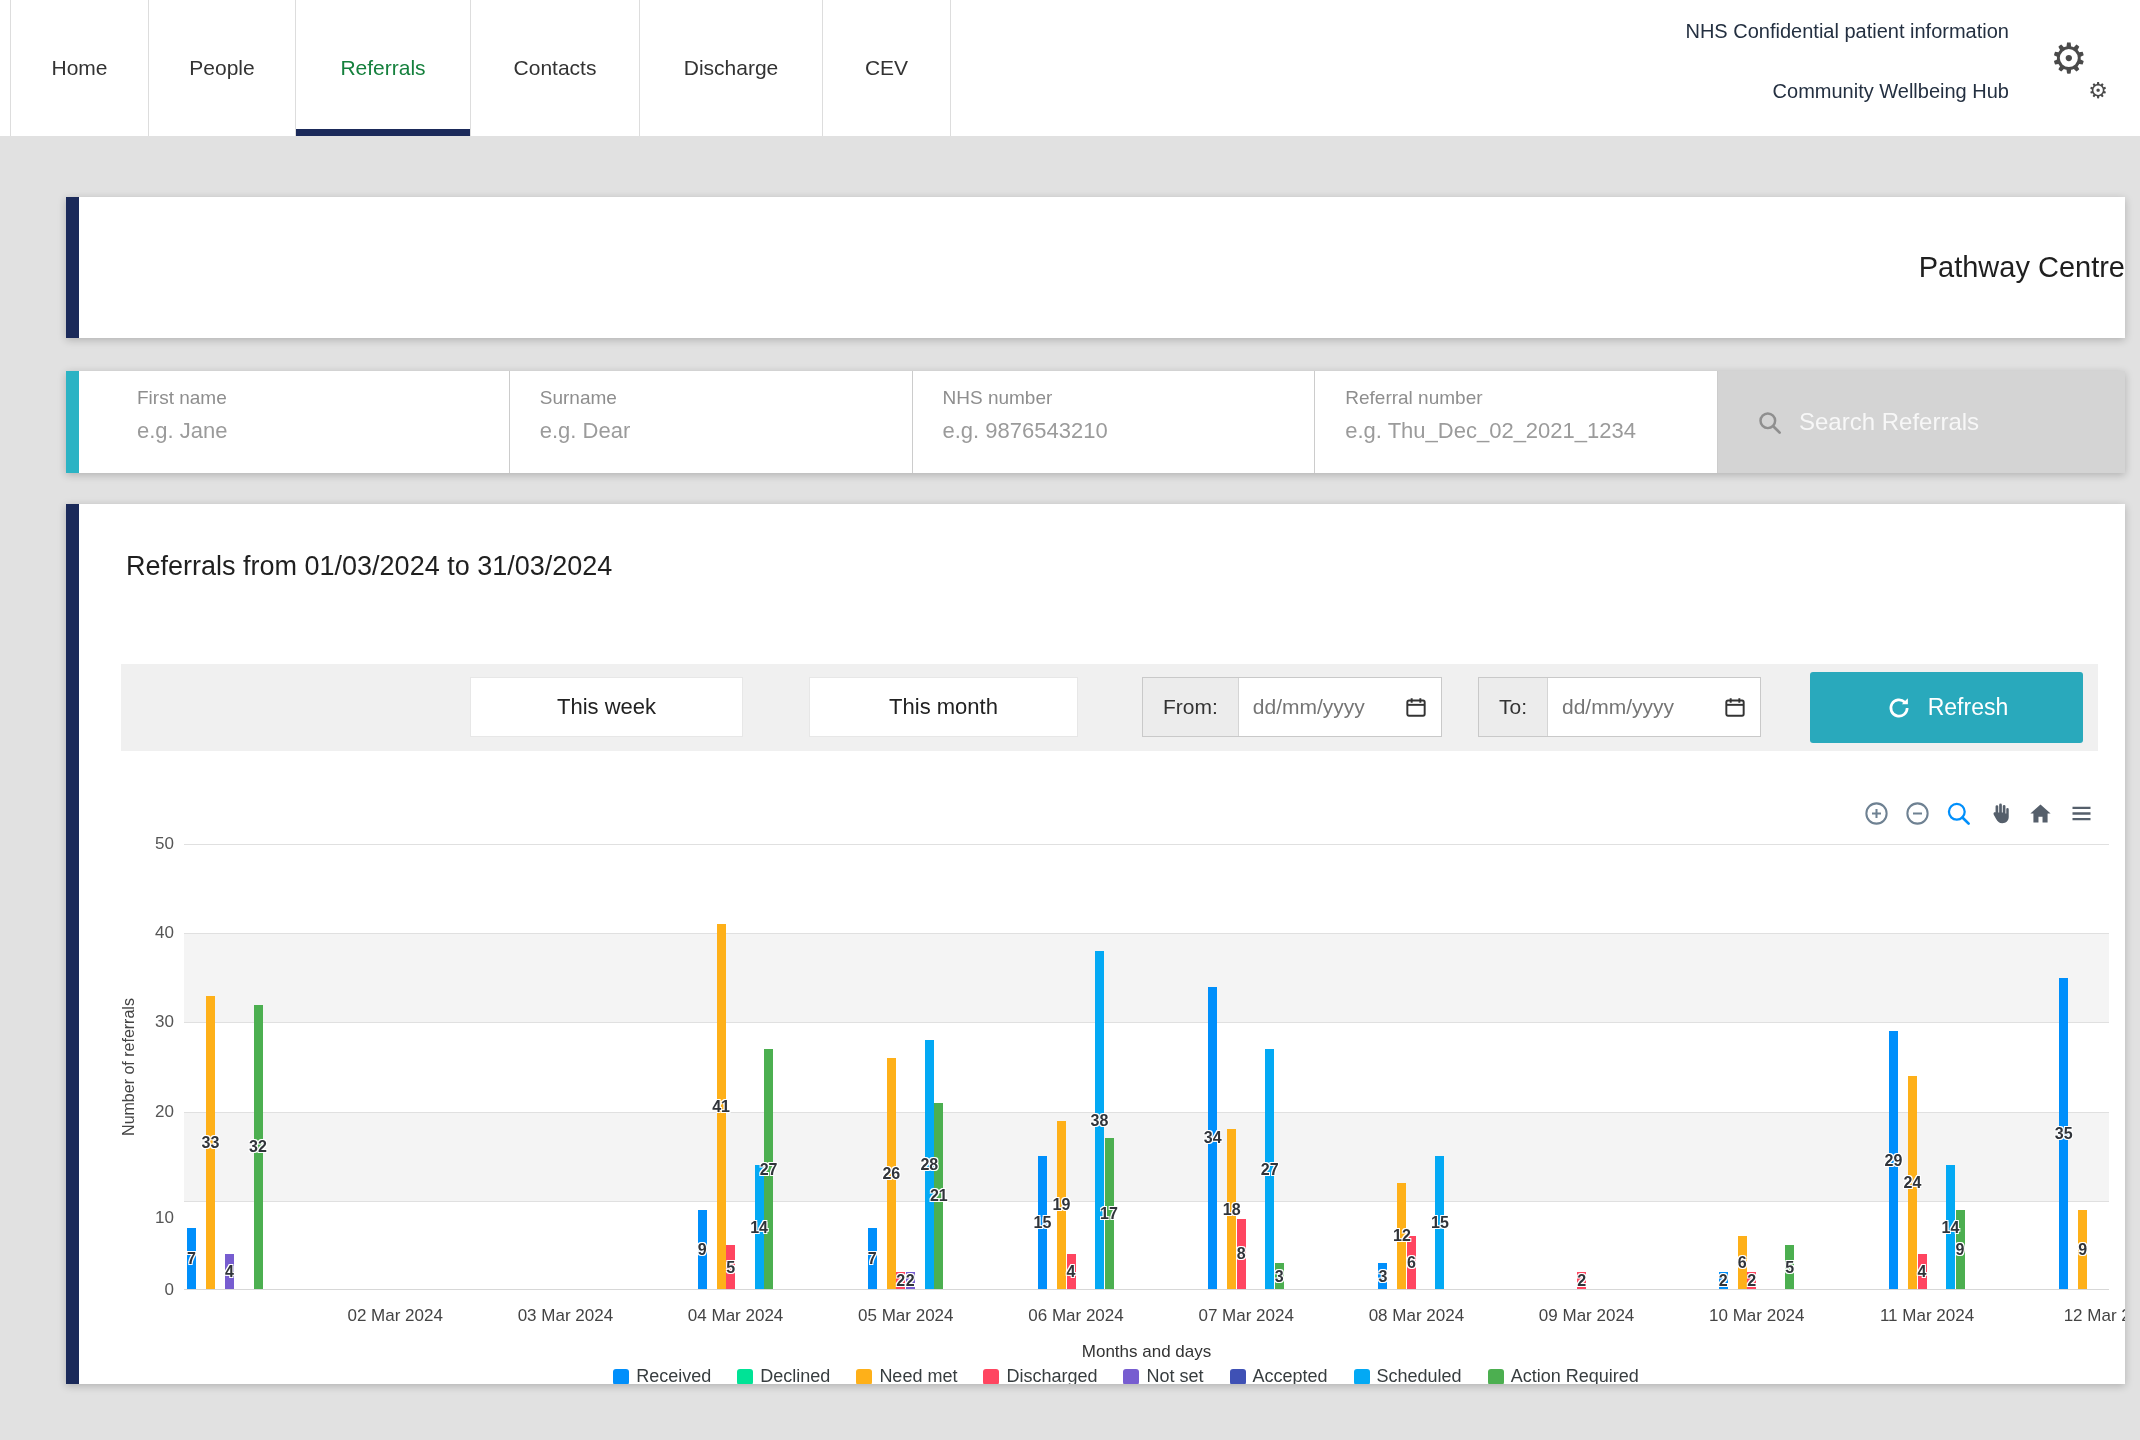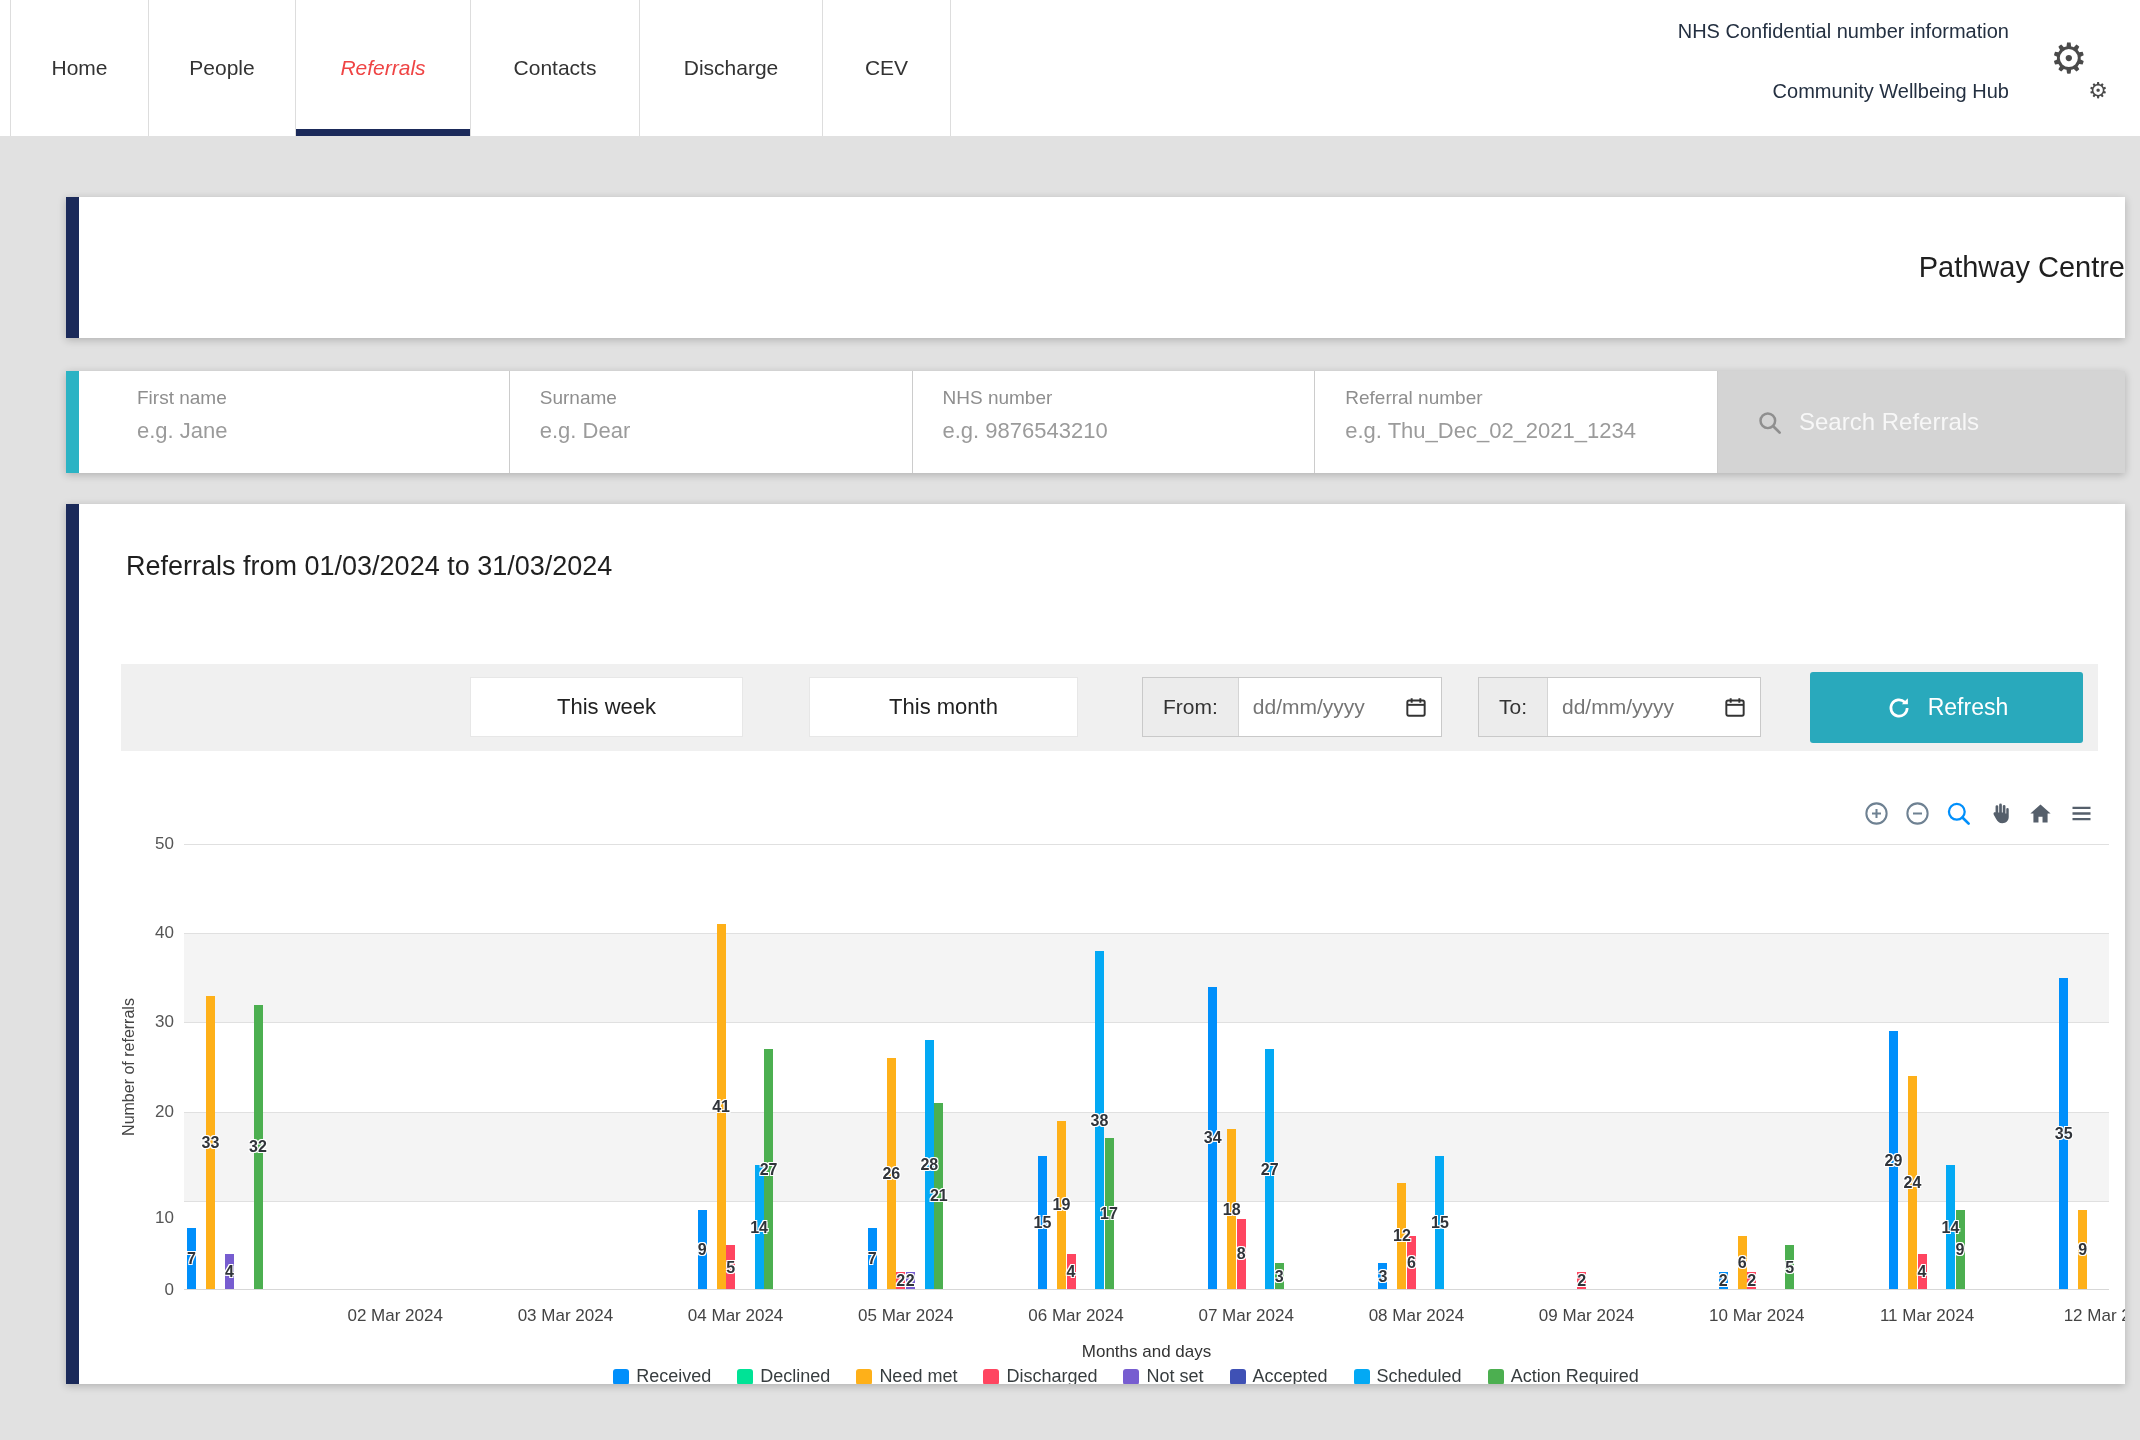--- a/index.html
+++ b/index.html
@@ -5,21 +5,21 @@
   * { margin:0; padding:0; box-sizing:border-box; }
   html,body { width:2140px; height:1440px; overflow:hidden; background:#e1e1e1;
     font-family:"Liberation Sans", sans-serif; }
 
   
   .nav { height:136px; background:#fff; position:relative; display:flex; }
   .nav-tabs { display:flex; margin-left:10px; height:100%; }
   .tab { display:flex; align-items:center; justify-content:center; font-size:21px;
     color:#333; border-right:1px solid #ddd; position:relative; cursor:pointer; background:#fff; }
   .tab:first-child { border-left:1px solid #ddd; }
-  .tab.active { color:#ef4444;font-style:italic; }
+  .tab.active { color:#15803d; }
   .tab.active::after { content:""; position:absolute; left:0; right:0; bottom:0; height:7px; background:#1b2a5a; }
   .tw0{width:139px}.tw1{width:147px}.tw2{width:175px}.tw3{width:169px}.tw4{width:128px}.tw5{width:183px}
   .nav-right { position:absolute; right:131px; top:0; height:100%; text-align:right; color:#243041; }
   .nav-right .l1 { margin-top:20px; font-size:20px; }
   .nav-right .l2 { margin-top:37px; font-size:20px; }
   .gear-wrap { position:absolute; right:30px; top:38px; width:60px; height:60px; cursor:pointer; color:#4a4a4a; }
   .gear-big { font-size:42px; line-height:42px; }
   .gear-small { position:absolute; right:2px; bottom:-4px; font-size:22px; line-height:22px; }
 
   
@@ -102,21 +102,21 @@
 <div class="nav">
   <div class="nav-tabs">
     <div class="tab tw0">Home</div>
     <div class="tab tw1">People</div>
     <div class="tab tw2 active">Referrals</div>
     <div class="tab tw3">Contacts</div>
     <div class="tab tw5">Discharge</div>
     <div class="tab tw4">CEV</div>
   </div>
   <div class="nav-right">
-    <div class="l1">NHS Confidential number information</div>
+    <div class="l1">NHS Confidential patient information</div>
     <div class="l2">Community Wellbeing Hub</div>
   </div>
   <div class="gear-wrap">
     <span class="gear-big">⚙</span>
     <span class="gear-small">⚙</span>
   </div>
 </div>
 
 <div class="card pathway-card">
   <div class="accent navy"></div>

